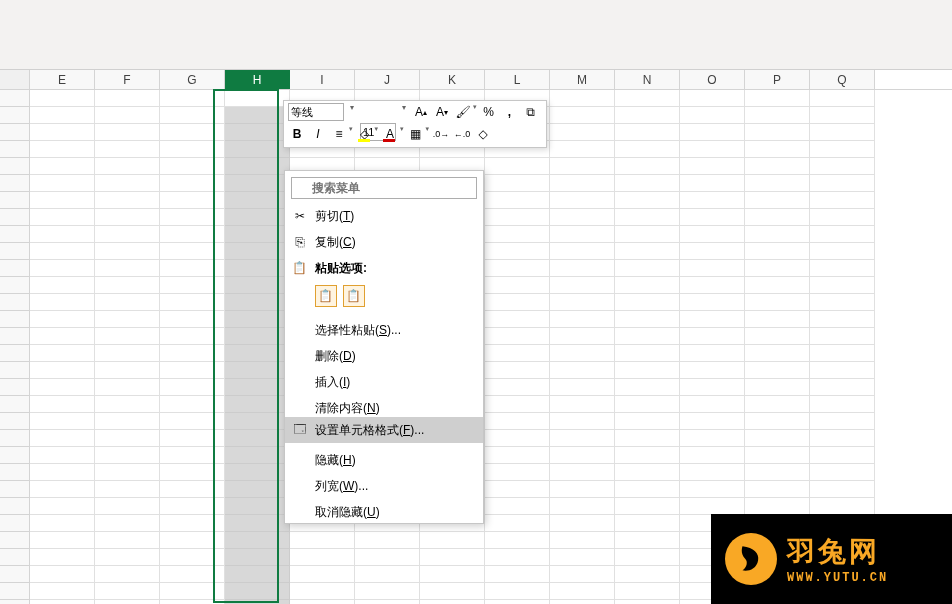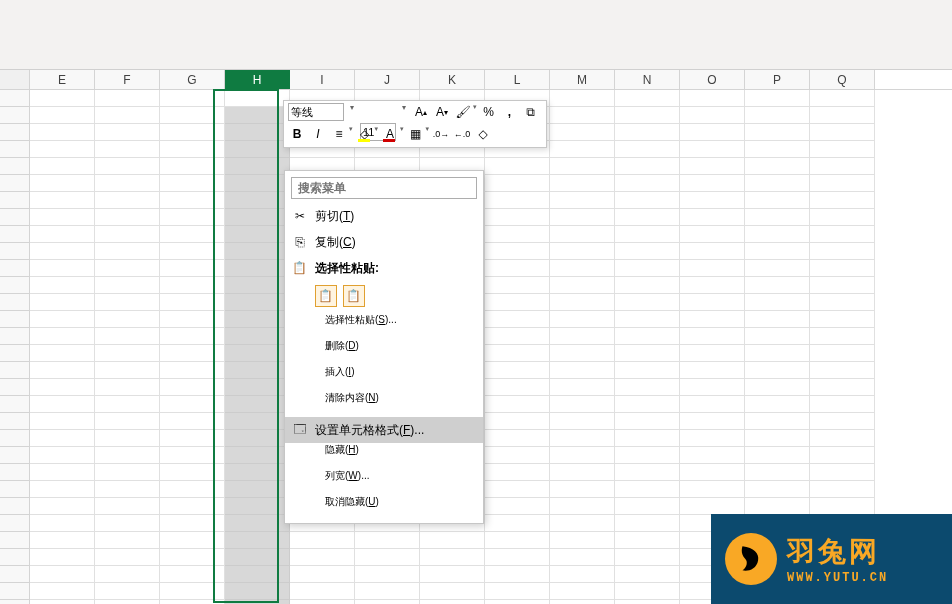--- a/index.html
+++ b/index.html
@@ -31,30 +31,30 @@
   .mini-toolbar .ico { width: 18px; height: 18px; display: flex; align-items: center; justify-content: center; font-size: 12px; cursor: pointer; }
   .mini-toolbar .ico sup { font-size: 8px; }
   .mini-toolbar .sep-dd { font-size: 7px; color: #666; margin-left: -2px; }
   .mini-toolbar .fillcolor { position: relative; }
   .mini-toolbar .fillcolor::after { content:""; position:absolute; bottom:1px; left:2px; width:12px; height:3px; background:#ffff00; }
   .mini-toolbar .fontcolor { position: relative; }
   .mini-toolbar .fontcolor::after { content:""; position:absolute; bottom:1px; left:2px; width:12px; height:3px; background:#d00000; }
   
   .ctx { position: absolute; top: 170px; left: 284px; width: 200px; background: #fff; border: 1px solid #c6c6c6; box-shadow: 2px 2px 8px rgba(0,0,0,0.2); padding: 2px 0 2px 0; }
   .ctx .search { margin: 4px 6px 4px 6px; }
-  .ctx .search input { width: 100%; height: 22px; font-size: 12px; padding: 2px 6px; border: 1px solid #adadad; font-weight: bold; }
+  .ctx .search input { width: 100%; height: 22px; font-size: 12px; padding: 2px 20px; border: 1px solid #adadad; font-weight: bold; }
   .ctx .mi { display: flex; align-items: center; height: 26px; padding: 0 8px 0 6px; cursor: pointer; font-size: 12px; gap: 6px; }
   .ctx .mi.hl { background: #cfcfcf; }
   .ctx .mi .mi-ico { width: 18px; height: 18px; display:flex; align-items:center; justify-content:center; }
   .ctx .mi .mi-lbl u { text-decoration: underline; }
   .ctx .paste-opts { padding: 4px 0 6px 30px; display: flex; gap: 6px; }
   .ctx .paste-opts .po { width: 22px; height: 22px; border: 1px solid #e0a030; background:#fff4e0; display:flex; align-items:center; justify-content:center; font-size: 12px; cursor:pointer; }
-  .ctx .indent { padding-left: 40px; display:flex; align-items:flex-start; height:26px; font-size:10px; cursor:pointer; }
-  
-  .watermark { position: absolute; right: 0; bottom: 0; width: 241px; height: 90px; background: #0c4a6e; display:flex; align-items:center; padding-left: 14px; gap: 10px; }
+  .ctx .indent { padding-left: 30px; display:flex; align-items:flex-end; height:26px; font-size:12px; cursor:pointer; }
+  
+  .watermark { position: absolute; right: 0; bottom: 0; width: 241px; height: 90px; background: #000000; display:flex; align-items:center; padding-left: 14px; gap: 10px; }
   .watermark .logo { width: 52px; height: 52px; border-radius: 50%; background: #f9a825; position: relative; display:flex; align-items:center; justify-content:center; }
   .watermark .logo svg { width: 34px; height: 34px; }
   .watermark .txt { display:flex; flex-direction:column; color:#f9a825; }
   .watermark .txt .t1 { font-size: 28px; font-weight: bold; letter-spacing: 3px; }
   .watermark .txt .t2 { font-size: 12px; font-weight: bold; letter-spacing: 2px; font-family: Liberation Mono, monospace; }
 </style>
 </head>
 <body>
 
 <div class="ribbon-area"></div>
@@ -622,21 +622,21 @@
   <div class="mi">
     <span class="mi-ico">✂</span>
     <span class="mi-lbl"><span>剪切</span>(<u>T</u>)</span>
   </div>
   <div class="mi">
     <span class="mi-ico">⎘</span>
     <span class="mi-lbl"><span>复制</span>(<u>C</u>)</span>
   </div>
   <div class="mi">
     <span class="mi-ico">📋</span>
-    <span class="mi-lbl" style="font-weight:bold">选择性粘贴:</span>
+    <span class="mi-lbl" style="font-weight:bold">粘贴选项:</span>
   </div>
   <div class="paste-opts">
     <span class="po">📋</span>
     <span class="po">📋</span>
   </div>
   <div class="indent">
     <span class="mi-lbl"><span>选择性粘贴</span>(<u>S</u>)...</span>
   </div>
   <div class="indent">
     <span class="mi-lbl"><span>删除</span>(<u>D</u>)</span>

